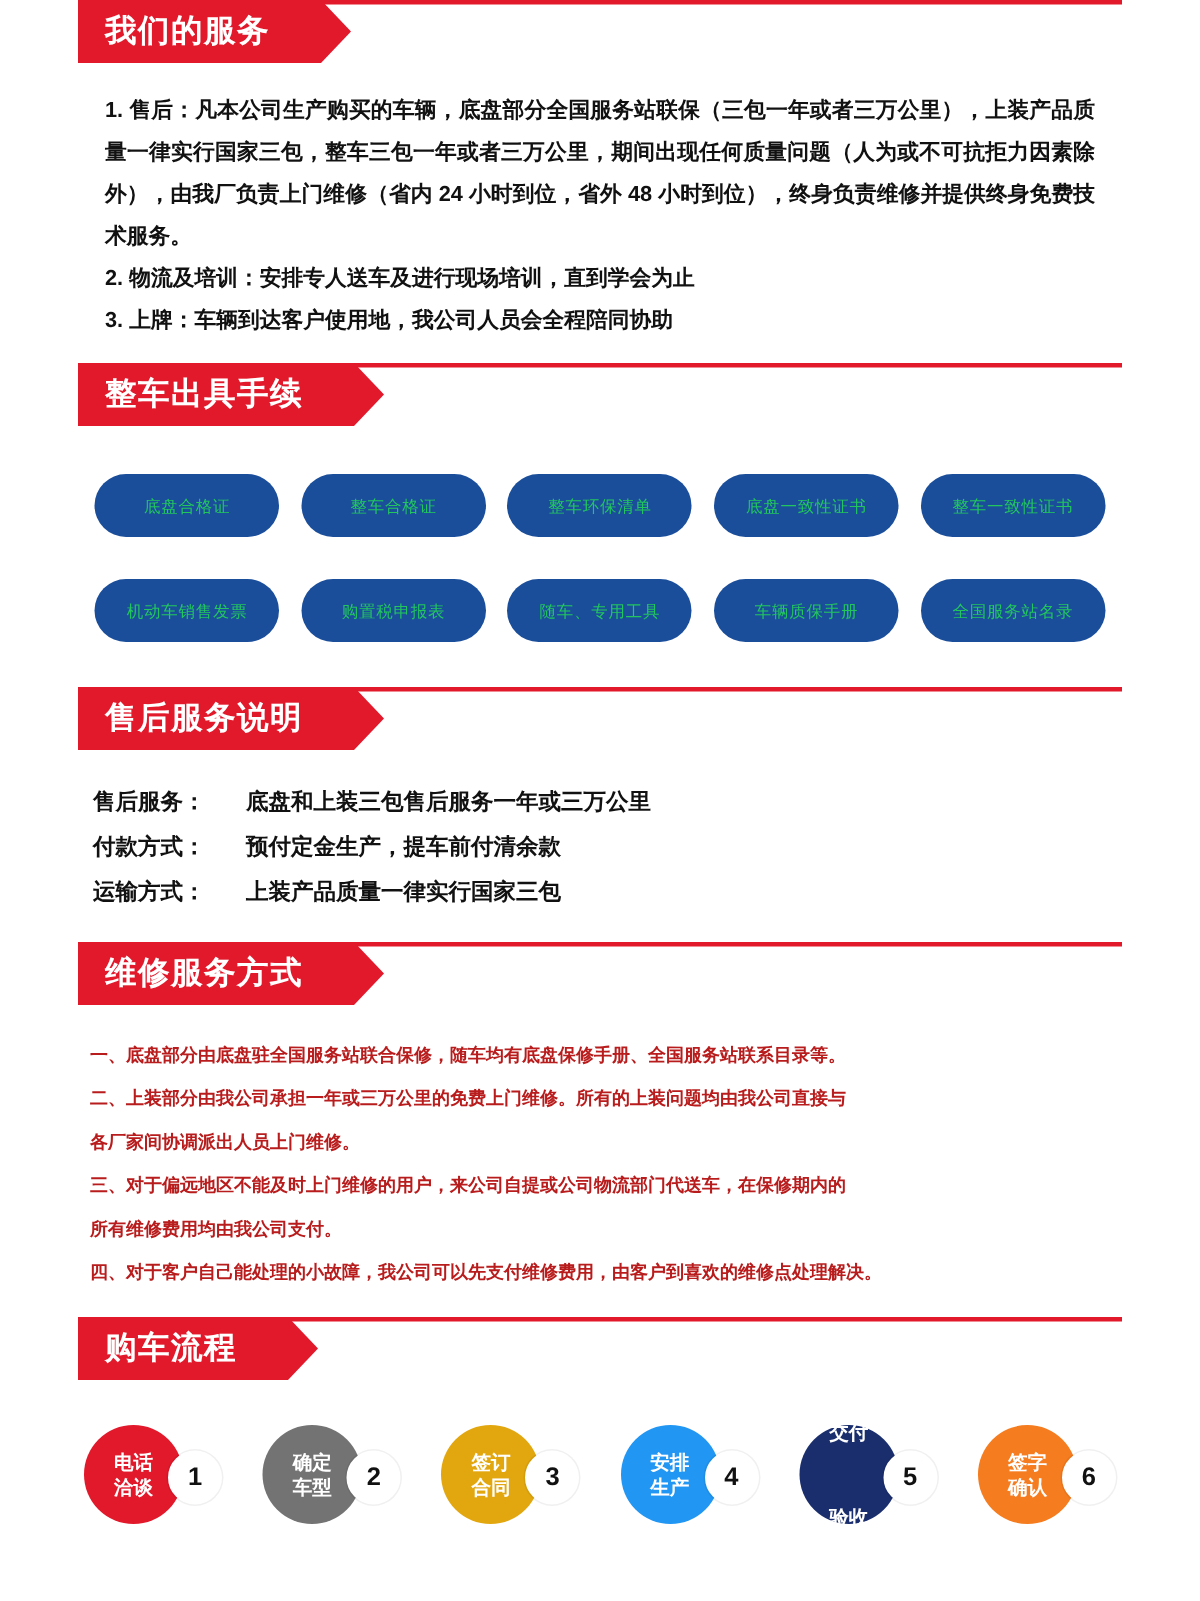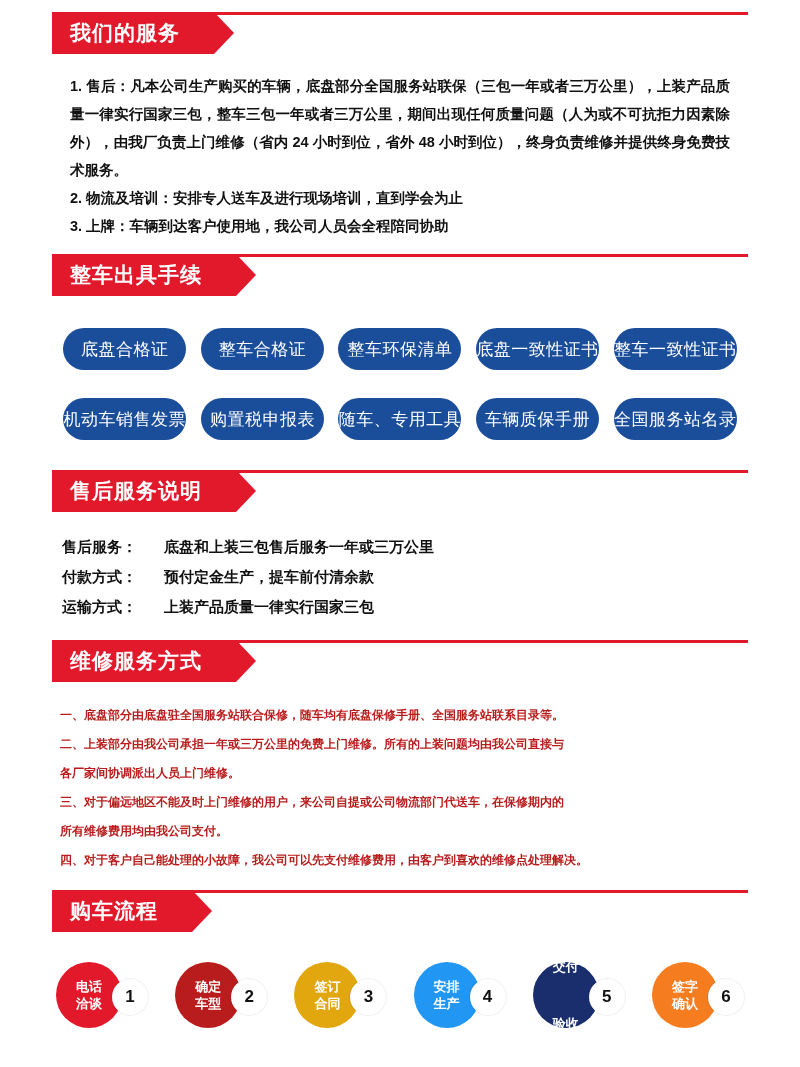--- a/index.html
+++ b/index.html
@@ -12,21 +12,21 @@
     background: #ffffff;
     font-family: "Liberation Sans", "DejaVu Sans", sans-serif;
     color: #111111;
     position: relative;
     overflow: hidden;
   }
   .page {
     width: 800px;
     height: 1067px;
     box-sizing: border-box;
-    padding: 12px 52px;
+    padding: 0 52px;
     position: relative;
   }
 
   
   .section {
     margin-bottom: 4px;
   }
   .banner-wrap {
     position: relative;
     height: 46px;
@@ -87,22 +87,22 @@
     display: grid;
     grid-template-columns: repeat(5, 1fr);
     grid-gap: 28px 12px;
     justify-items: center;
   }
   .pill {
     width: 123px;
     height: 42px;
     border-radius: 21px;
     background: #1a4e9b;
-    color: #ffffff;
-    font-size: 17px;
+    color: #22c55e;
+    font-size: 11px;
     display: flex;
     align-items: center;
     justify-content: center;
     letter-spacing: 0.5px;
   }
 
   
   .kv-body {
     padding: 16px 10px 14px 10px;
     font-size: 15px;
@@ -266,21 +266,21 @@
     </div>
     <div class="flow">
       <div class="flow-item">
         <div class="flow-circle" style="background: rgb(226, 24, 43);">
           <span class="flow-l1">电话</span>
           <span class="flow-l2">洽谈</span>
         </div>
         <div class="flow-badge">1</div>
       </div>
       <div class="flow-item">
-        <div class="flow-circle" style="background: #b91c1c;">
+        <div class="flow-circle" style="background: #737373;">
           <span class="flow-l1">确定</span>
           <span class="flow-l2">车型</span>
         </div>
         <div class="flow-badge">2</div>
       </div>
       <div class="flow-item">
         <div class="flow-circle" style="background: rgb(226, 167, 15);">
           <span class="flow-l1">签订</span>
           <span class="flow-l2">合同</span>
         </div>

